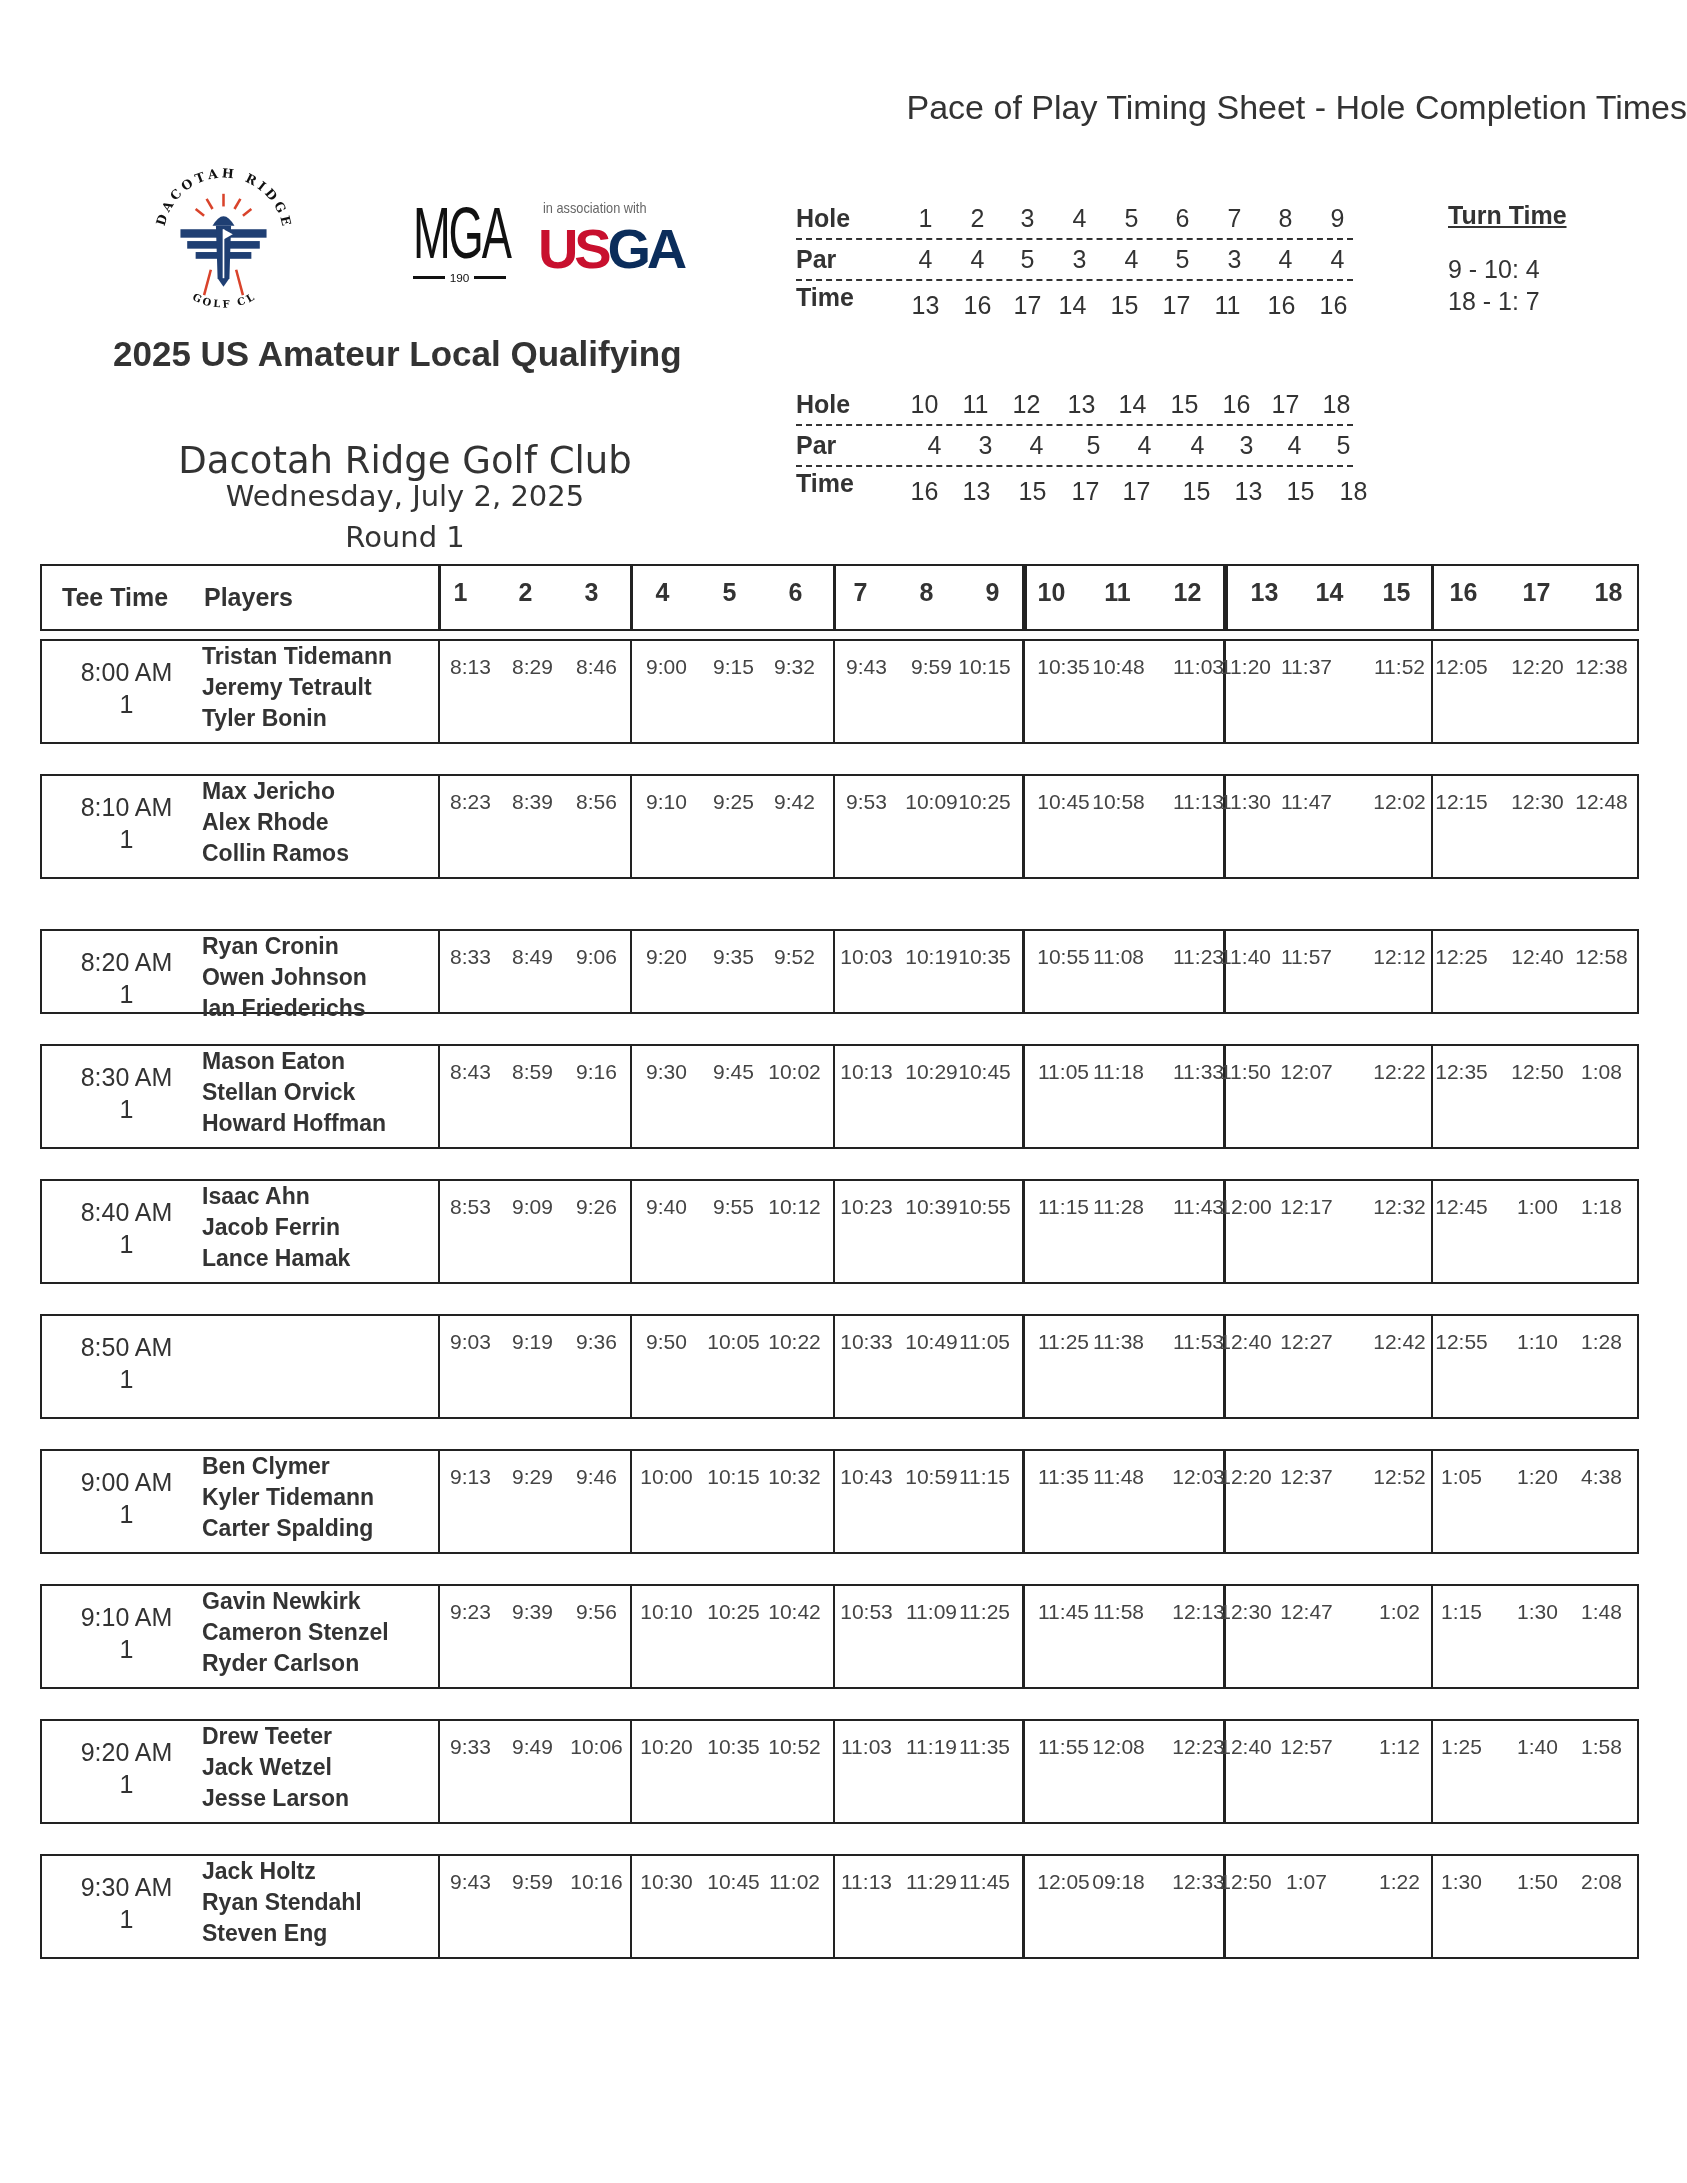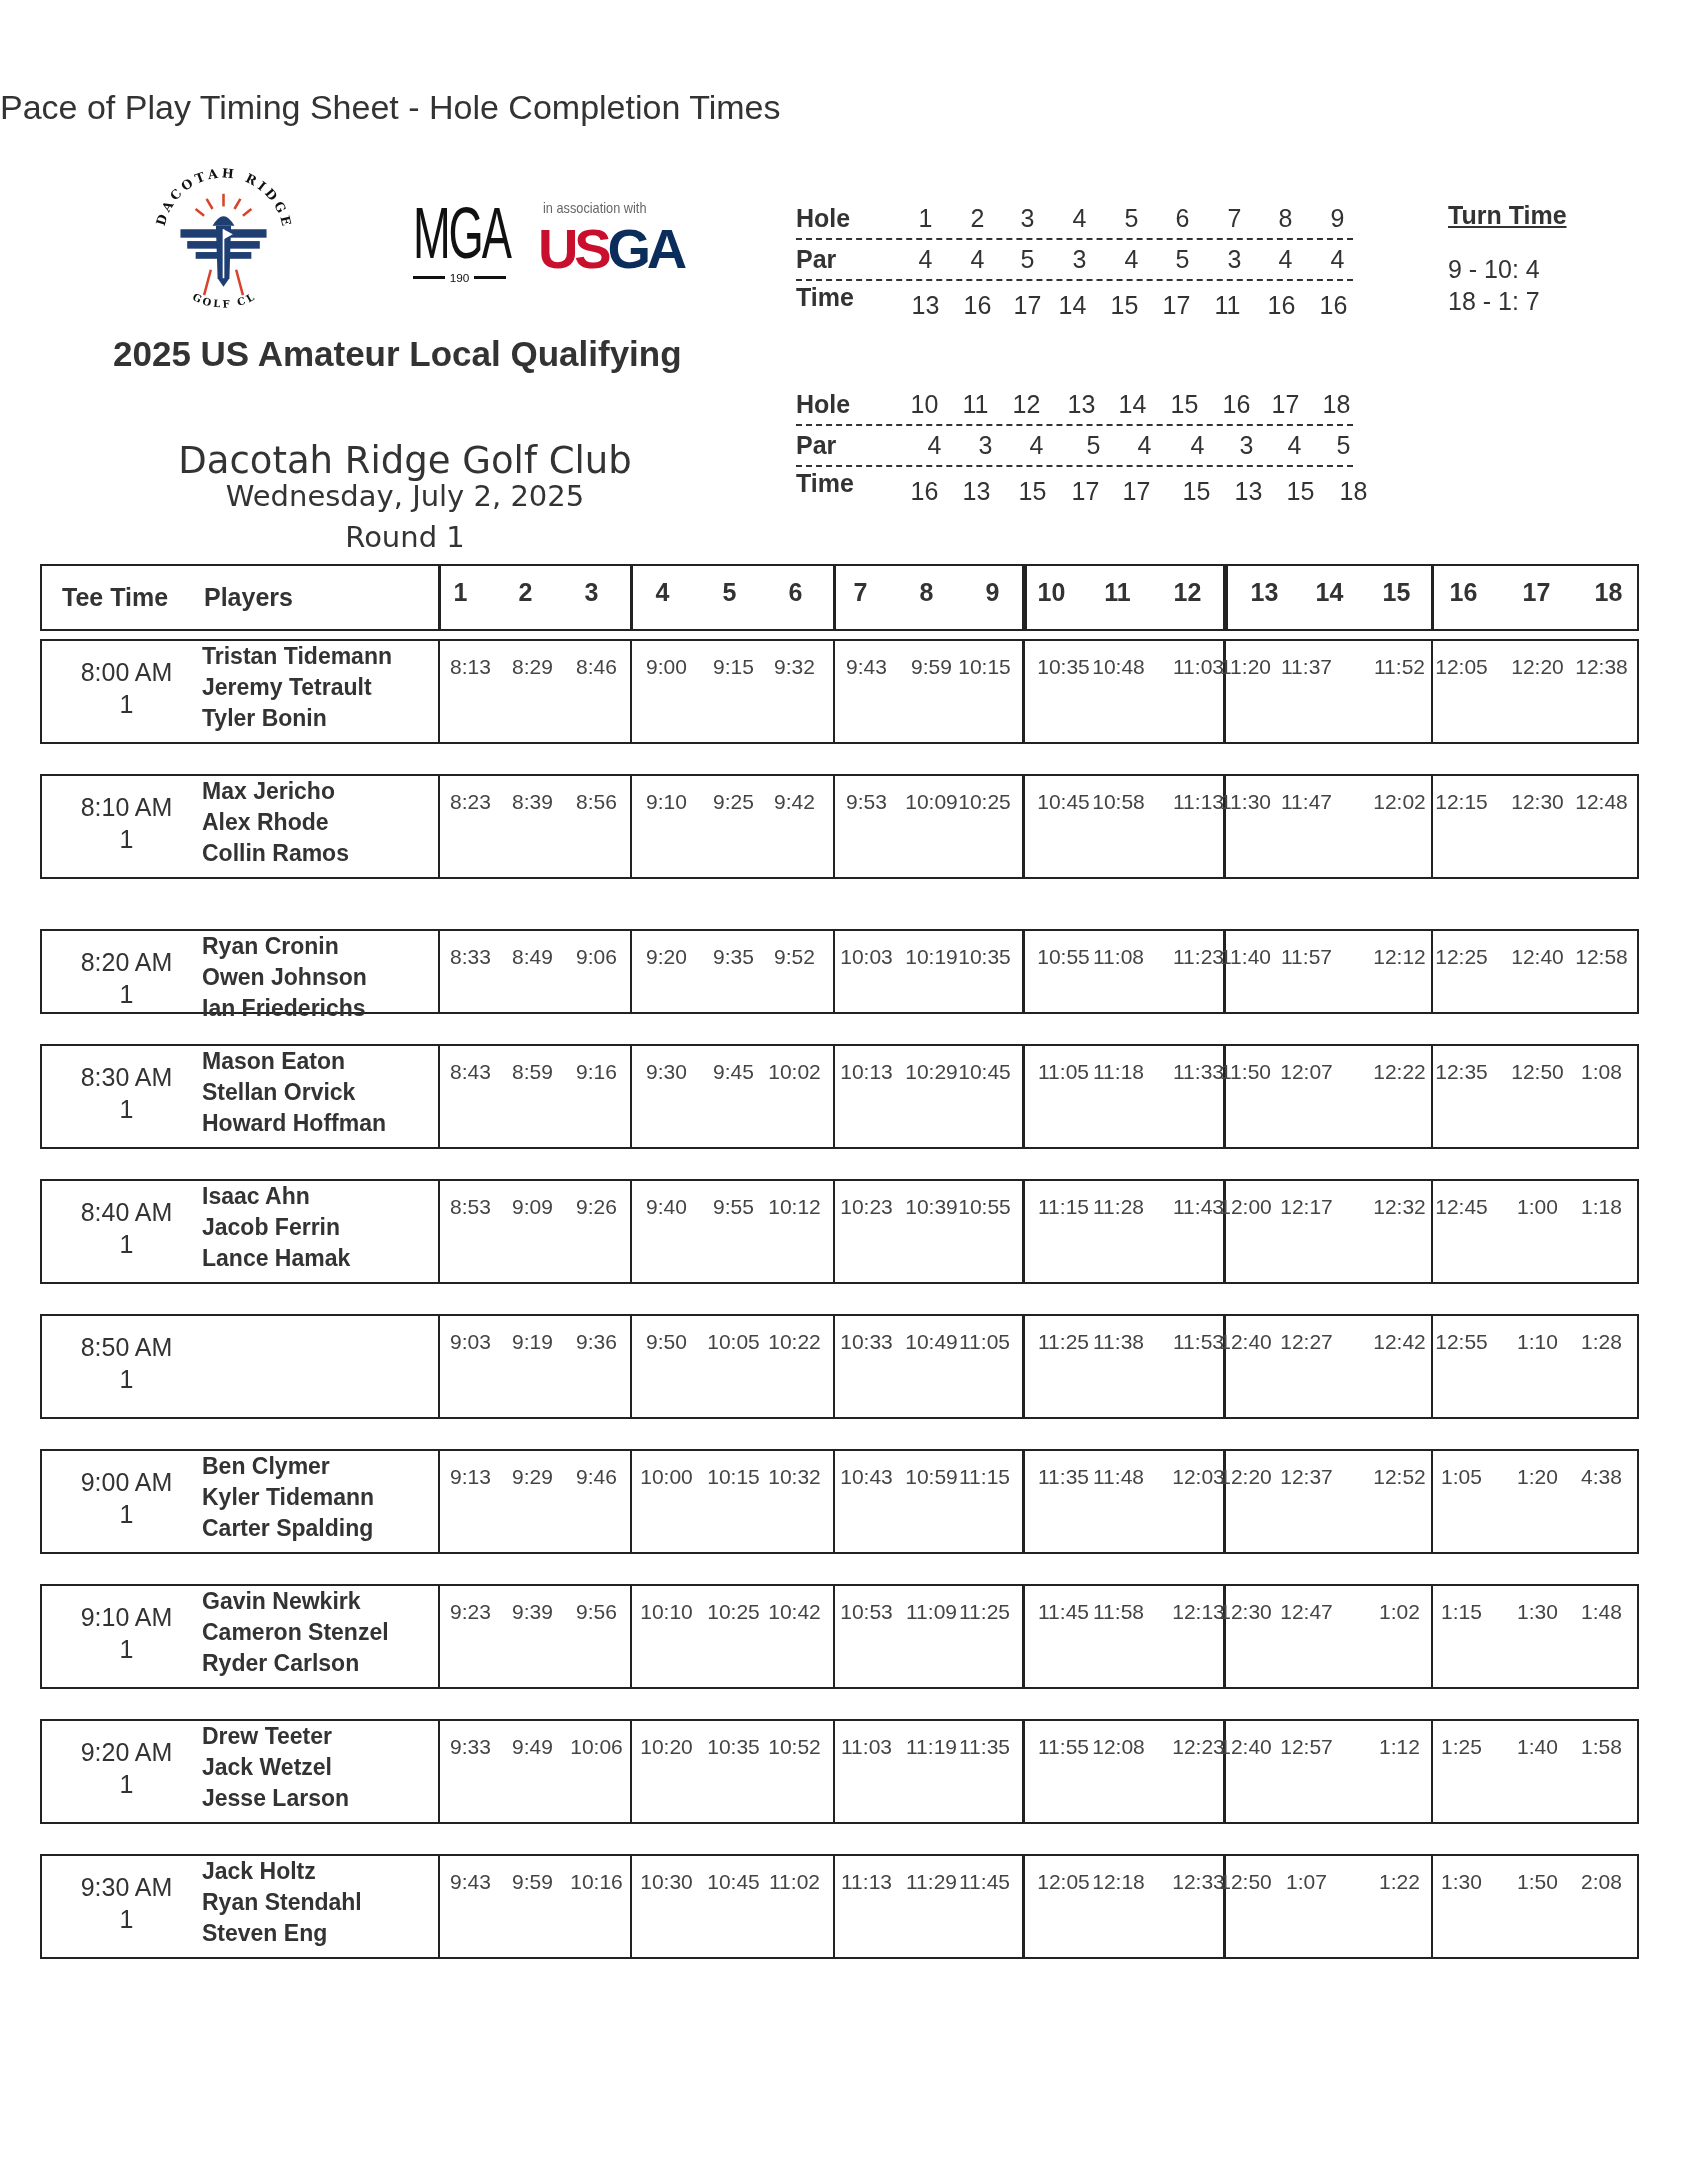--- a/index.html
+++ b/index.html
@@ -1,18 +1,18 @@
 <!DOCTYPE html>
 <html style="font-size:13.5px"><head>
 <meta charset="utf-8">
 <style>
   html, body { margin:0; padding:0; background:#ffffff; }
   body { width:1687px; height:2183px; position:relative; font-family:"Liberation Sans", sans-serif; color:#333333; overflow:hidden; }
   .abs { position:absolute; }
-  .title { left:0; width:1687px; top:88px; text-align:left; font-size:34px; color:#333; }
+  .title { left:0; width:1687px; top:88px; text-align:right; font-size:34px; color:#333; }
   .event { left:113px; top:334px; font-size:35px; font-weight:bold; color:#333; }
   .club { left:152px; width:506px; top:439px; text-align:center; font-family:"DejaVu Sans", sans-serif; font-size:37px; color:#333; }
   .date { left:152px; width:506px; top:479px; text-align:center; font-family:"DejaVu Sans", sans-serif; font-size:29px; color:#333; }
   .round { left:152px; width:506px; top:520px; text-align:center; font-family:"DejaVu Sans", sans-serif; font-size:29px; color:#333; }
 
   
   .logo-dr { left:145px; top:160px; width:157px; height:152px; }
   .logo-mga { left:413px; top:196px; }
   .mga-text { font-family:"Liberation Sans Narrow","Liberation Sans", sans-serif; font-size:73px; letter-spacing:-3.4px; color:#111; transform:scaleX(0.62); transform-origin:left top; line-height:1; display:block; }
   .mga-year { font-size:11.8px; color:#111; margin-top:1.7px; display:flex; align-items:center; gap:5px; width:93px; }
@@ -507,21 +507,21 @@
       <span class="tm" style="left:429px;top:13.5px">9:43</span>
       <span class="tm" style="left:491px;top:13.5px">9:59</span>
       <span class="tm" style="left:555px;top:13.5px">10:16</span>
       <span class="tm" style="left:625px;top:13.5px">10:30</span>
       <span class="tm" style="left:692px;top:13.5px">10:45</span>
       <span class="tm" style="left:753px;top:13.5px">11:02</span>
       <span class="tm" style="left:825px;top:13.5px">11:13</span>
       <span class="tm" style="left:890px;top:13.5px">11:29</span>
       <span class="tm" style="left:943px;top:13.5px">11:45</span>
       <span class="tm" style="left:1022px;top:13.5px">12:05</span>
-      <span class="tm" style="left:1077px;top:13.5px">12:18</span>
+      <span class="tm" style="left:1077px;top:13.5px">09:18</span>
       <span class="tm" style="left:1157px;top:13.5px">12:33</span>
       <span class="tm" style="left:1204px;top:13.5px">12:50</span>
       <span class="tm" style="left:1265px;top:13.5px">1:07</span>
       <span class="tm" style="left:1358px;top:13.5px">1:22</span>
       <span class="tm" style="left:1420px;top:13.5px">1:30</span>
       <span class="tm" style="left:1496px;top:13.5px">1:50</span>
       <span class="tm" style="left:1560px;top:13.5px">2:08</span>
     </div>
   </div>
 

